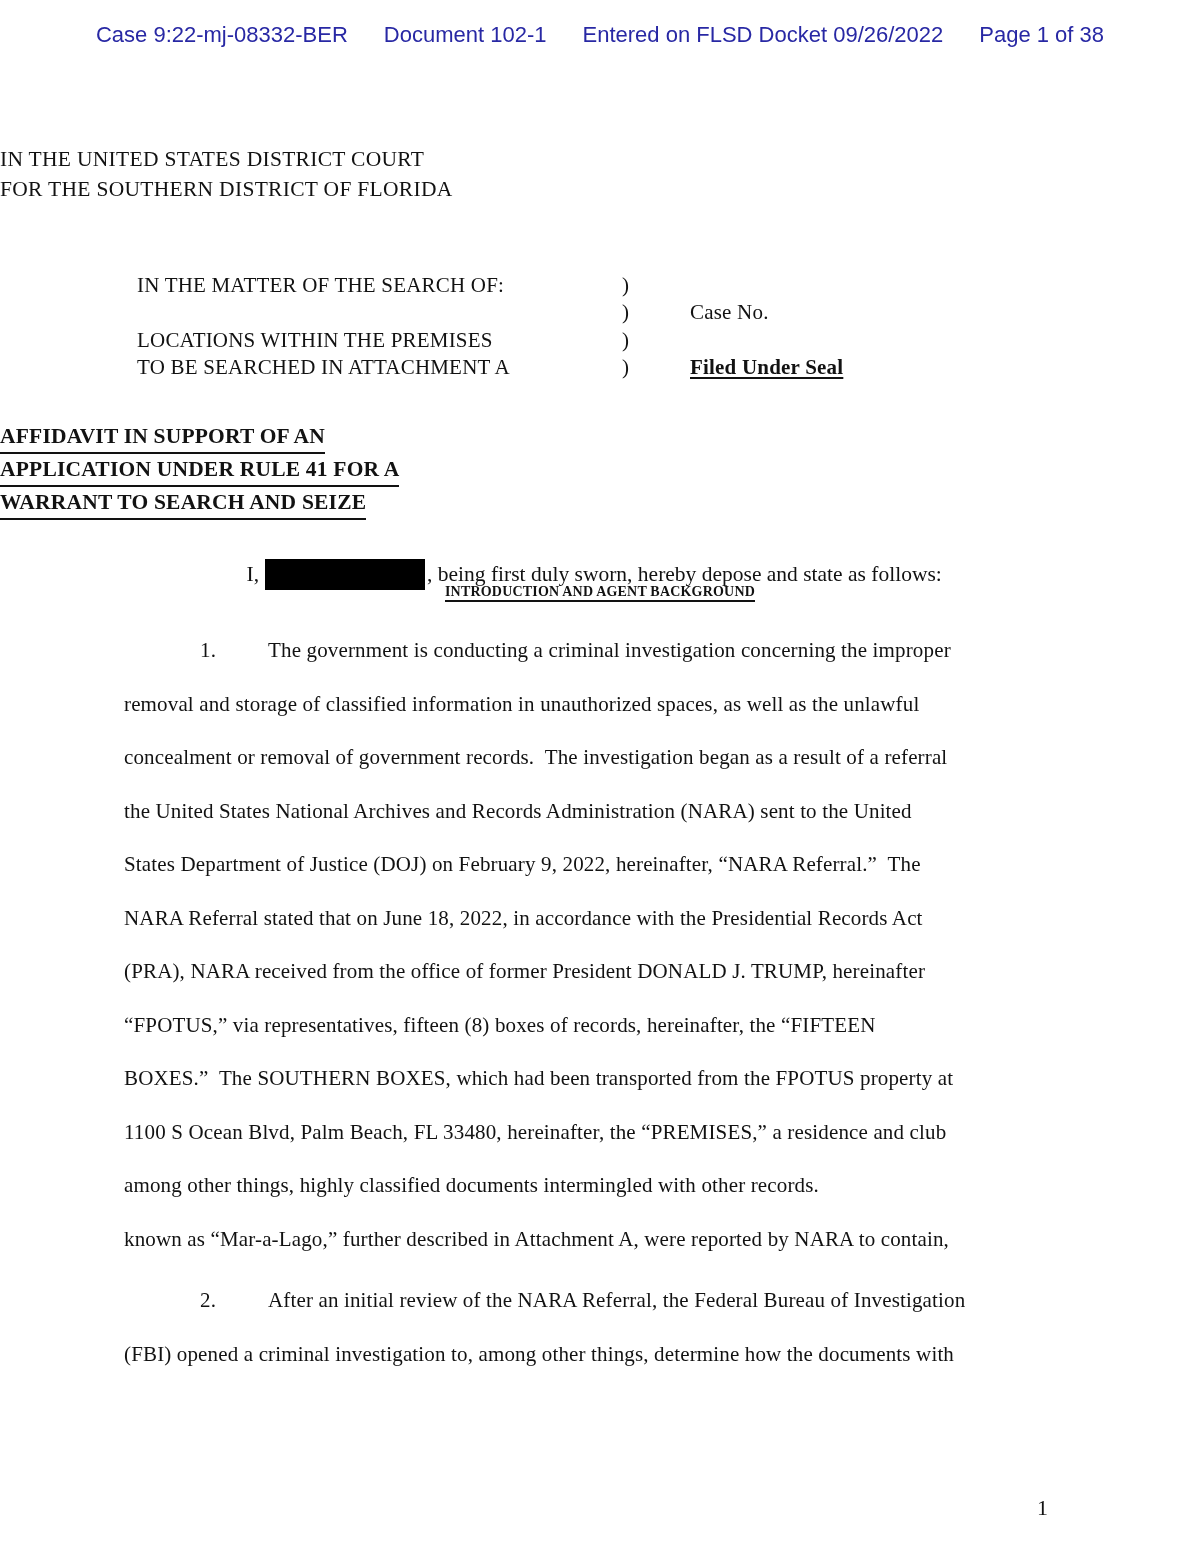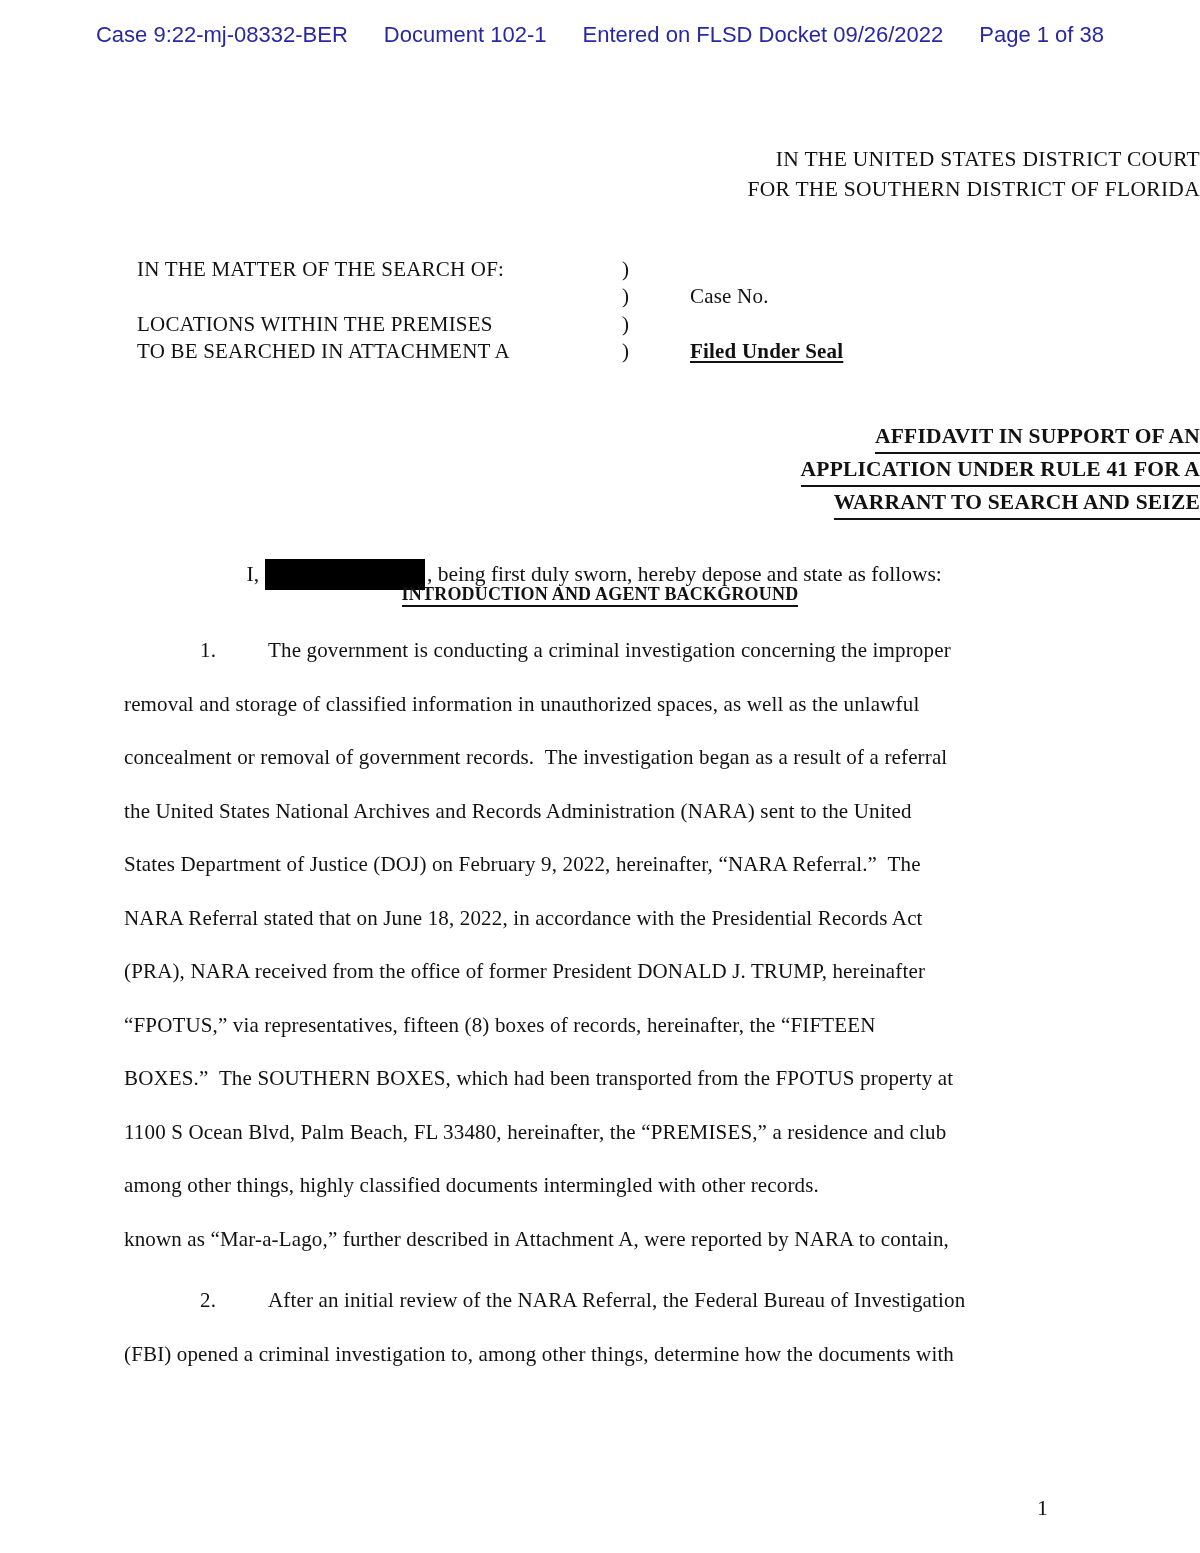--- a/index.html
+++ b/index.html
@@ -28,30 +28,30 @@
     color: #2828a4;
     white-space: pre;
   }
 
   
   .court-head {
     position: absolute;
     top: 144px;
     left: 0;
     width: 100%;
-    text-align: right;
+    text-align: left;
     font-size: 21.5px;
     line-height: 30px;
     letter-spacing: 0.3px;
   }
 
   
   .caption {
     position: absolute;
-    top: 256px;
+    top: 272px;
     left: 137px;
     display: grid;
     grid-template-columns: 485px 68px 260px;
     grid-auto-rows: 27.4px;
     font-size: 21px;
     letter-spacing: 0.2px;
     white-space: pre;
   }
   .caption .cell { line-height: 27.4px; }
   .seal {
@@ -60,21 +60,21 @@
     text-decoration-thickness: 2px;
     text-underline-offset: 3px;
   }
 
   
   .title-block {
     position: absolute;
     top: 421px;
     left: 0;
     width: 100%;
-    text-align: right;
+    text-align: left;
     font-size: 21.5px;
     font-weight: bold;
     line-height: 31px;
     letter-spacing: 0.2px;
   }
   .uline {
     display: inline-block;
     border-bottom: 2.5px solid #121212;
     padding-bottom: 0px;
   }
@@ -99,21 +99,21 @@
     margin: -4px 2px 0 6px;
   }
 
   
   .section-head {
     position: absolute;
     top: 584px;
     left: 0;
     width: 100%;
     text-align: center;
-    font-size: 18px;
+    font-size: 14px;
     font-weight: bold;
     letter-spacing: 0.2px;
   }
 
   
   .body {
     position: absolute;
     top: 624px;
     left: 124px;
     width: 930px;

